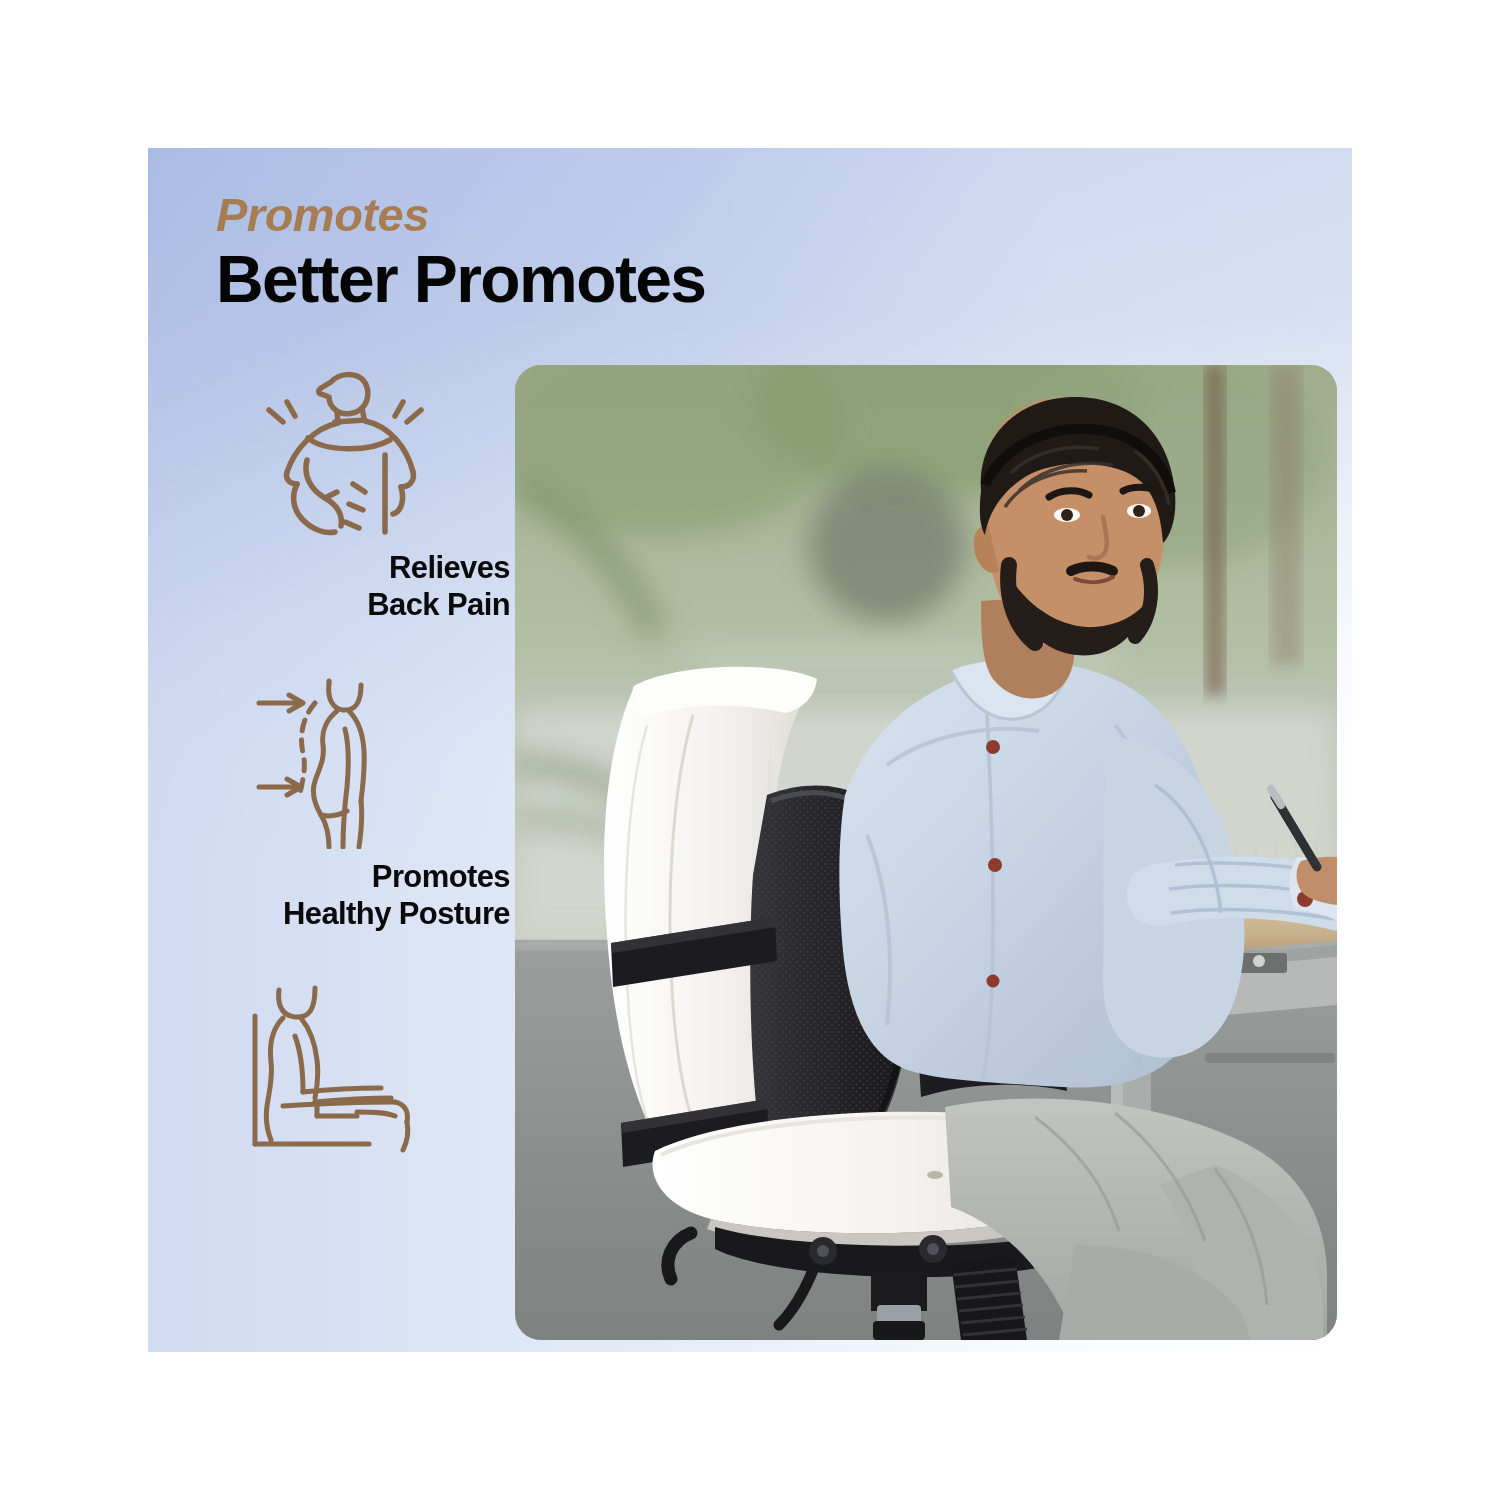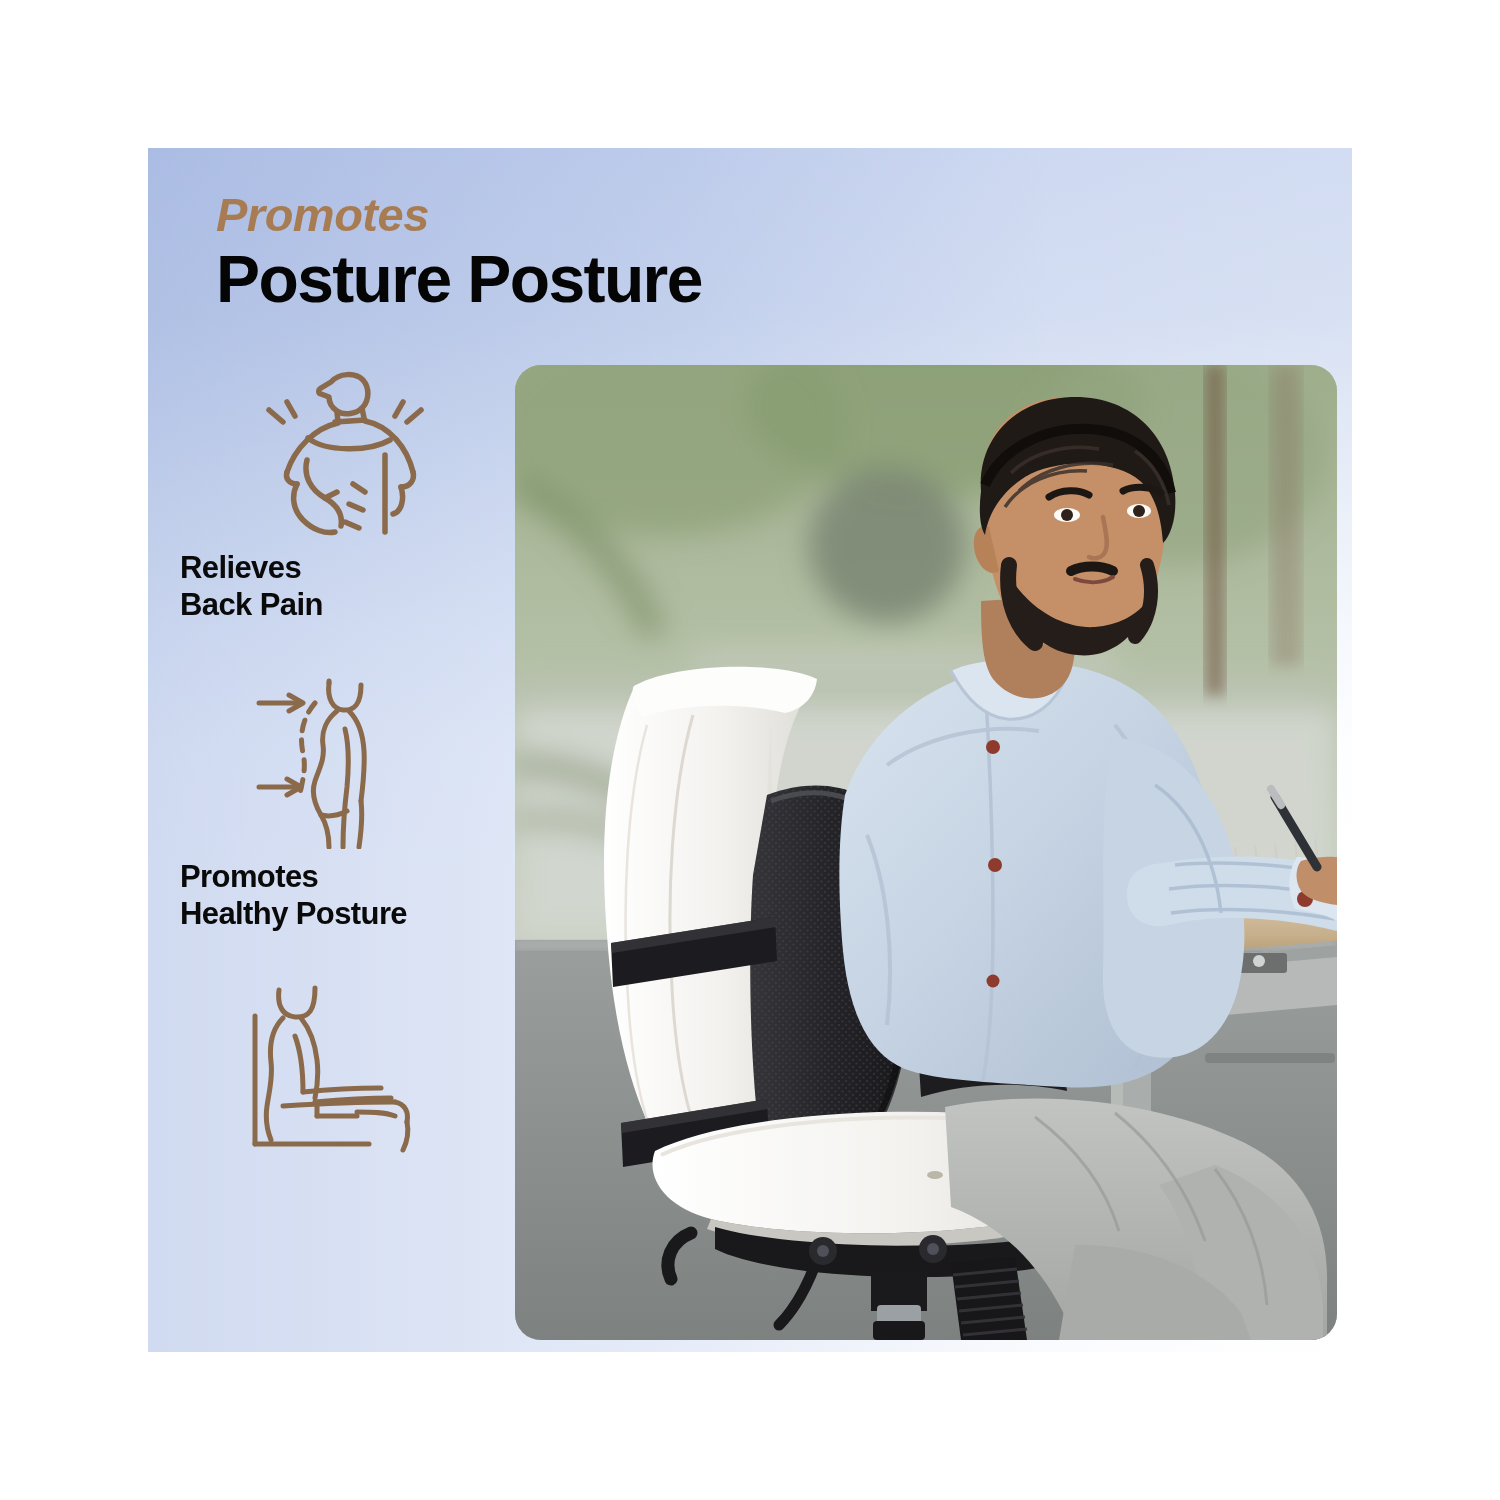--- a/index.html
+++ b/index.html
@@ -73,21 +73,21 @@
   
   #features {
     position: absolute;
     left: 180px;
     top: 360px;
     width: 330px;
   }
   .feature {
     width: 330px;
     margin-bottom: 46px;
-    text-align: left;
+    text-align: right;
   }
   .feature-icon {
     width: 330px;
     height: 180px;
     display: flex;
     align-items: center;
     justify-content: center;
   }
   .feature-icon svg { display: block; }
   .feature-label {
@@ -115,21 +115,21 @@
 </style>
 </head>
 <body>
 
 <div id="canvas">
 
   <div id="bg-panel"></div>
 
   <div id="headline">
     <div id="eyebrow">Promotes</div>
-    <div id="title">Posture Posture</div>
+    <div id="title">Better Promotes</div>
   </div>
 
   <div id="features">
 
     <div class="feature">
       <div class="feature-icon">
         <svg viewBox="0 0 200 180" width="200" height="180" fill="none" stroke="#8a6a4a" stroke-width="5.5" stroke-linecap="round" stroke-linejoin="round">
 
           <path d="M86 22 C94 13 110 12 118 20 C125 28 124 40 118 47
                    C112 54 99 56 92 51 C86 47 84 42 84 37 L76 34 C73 33 73 30 76 28 L86 22 Z"></path>

